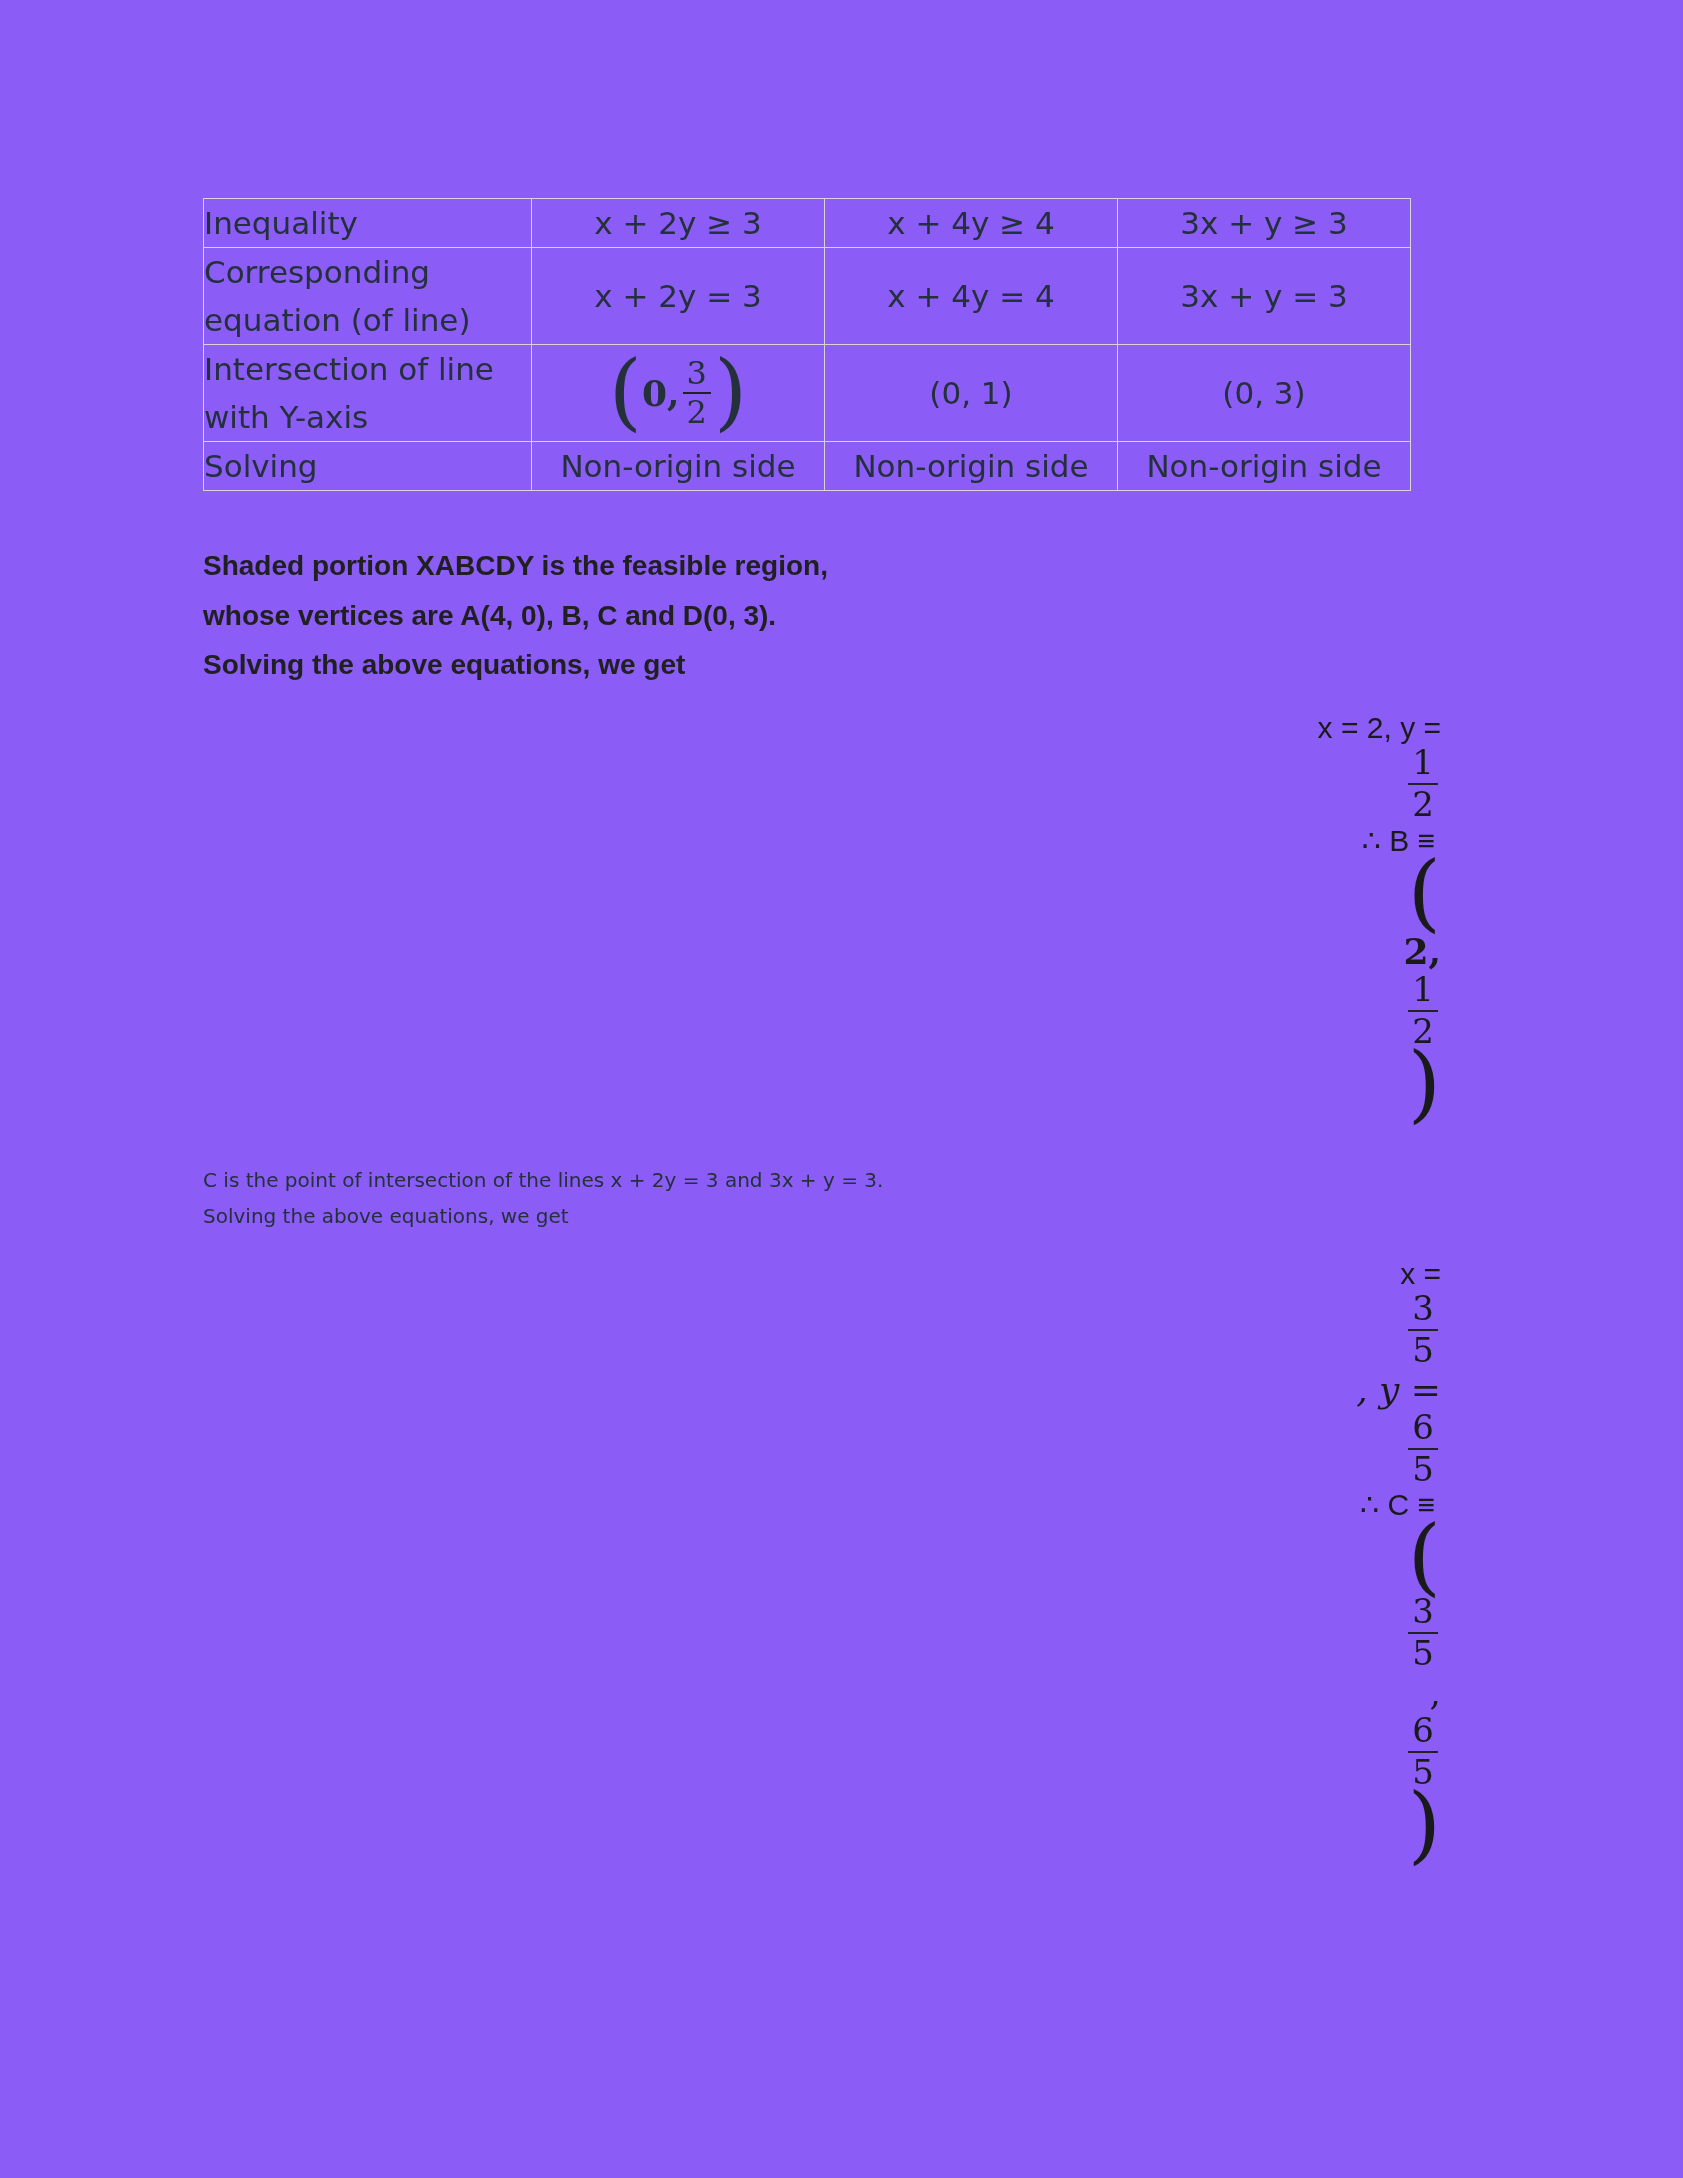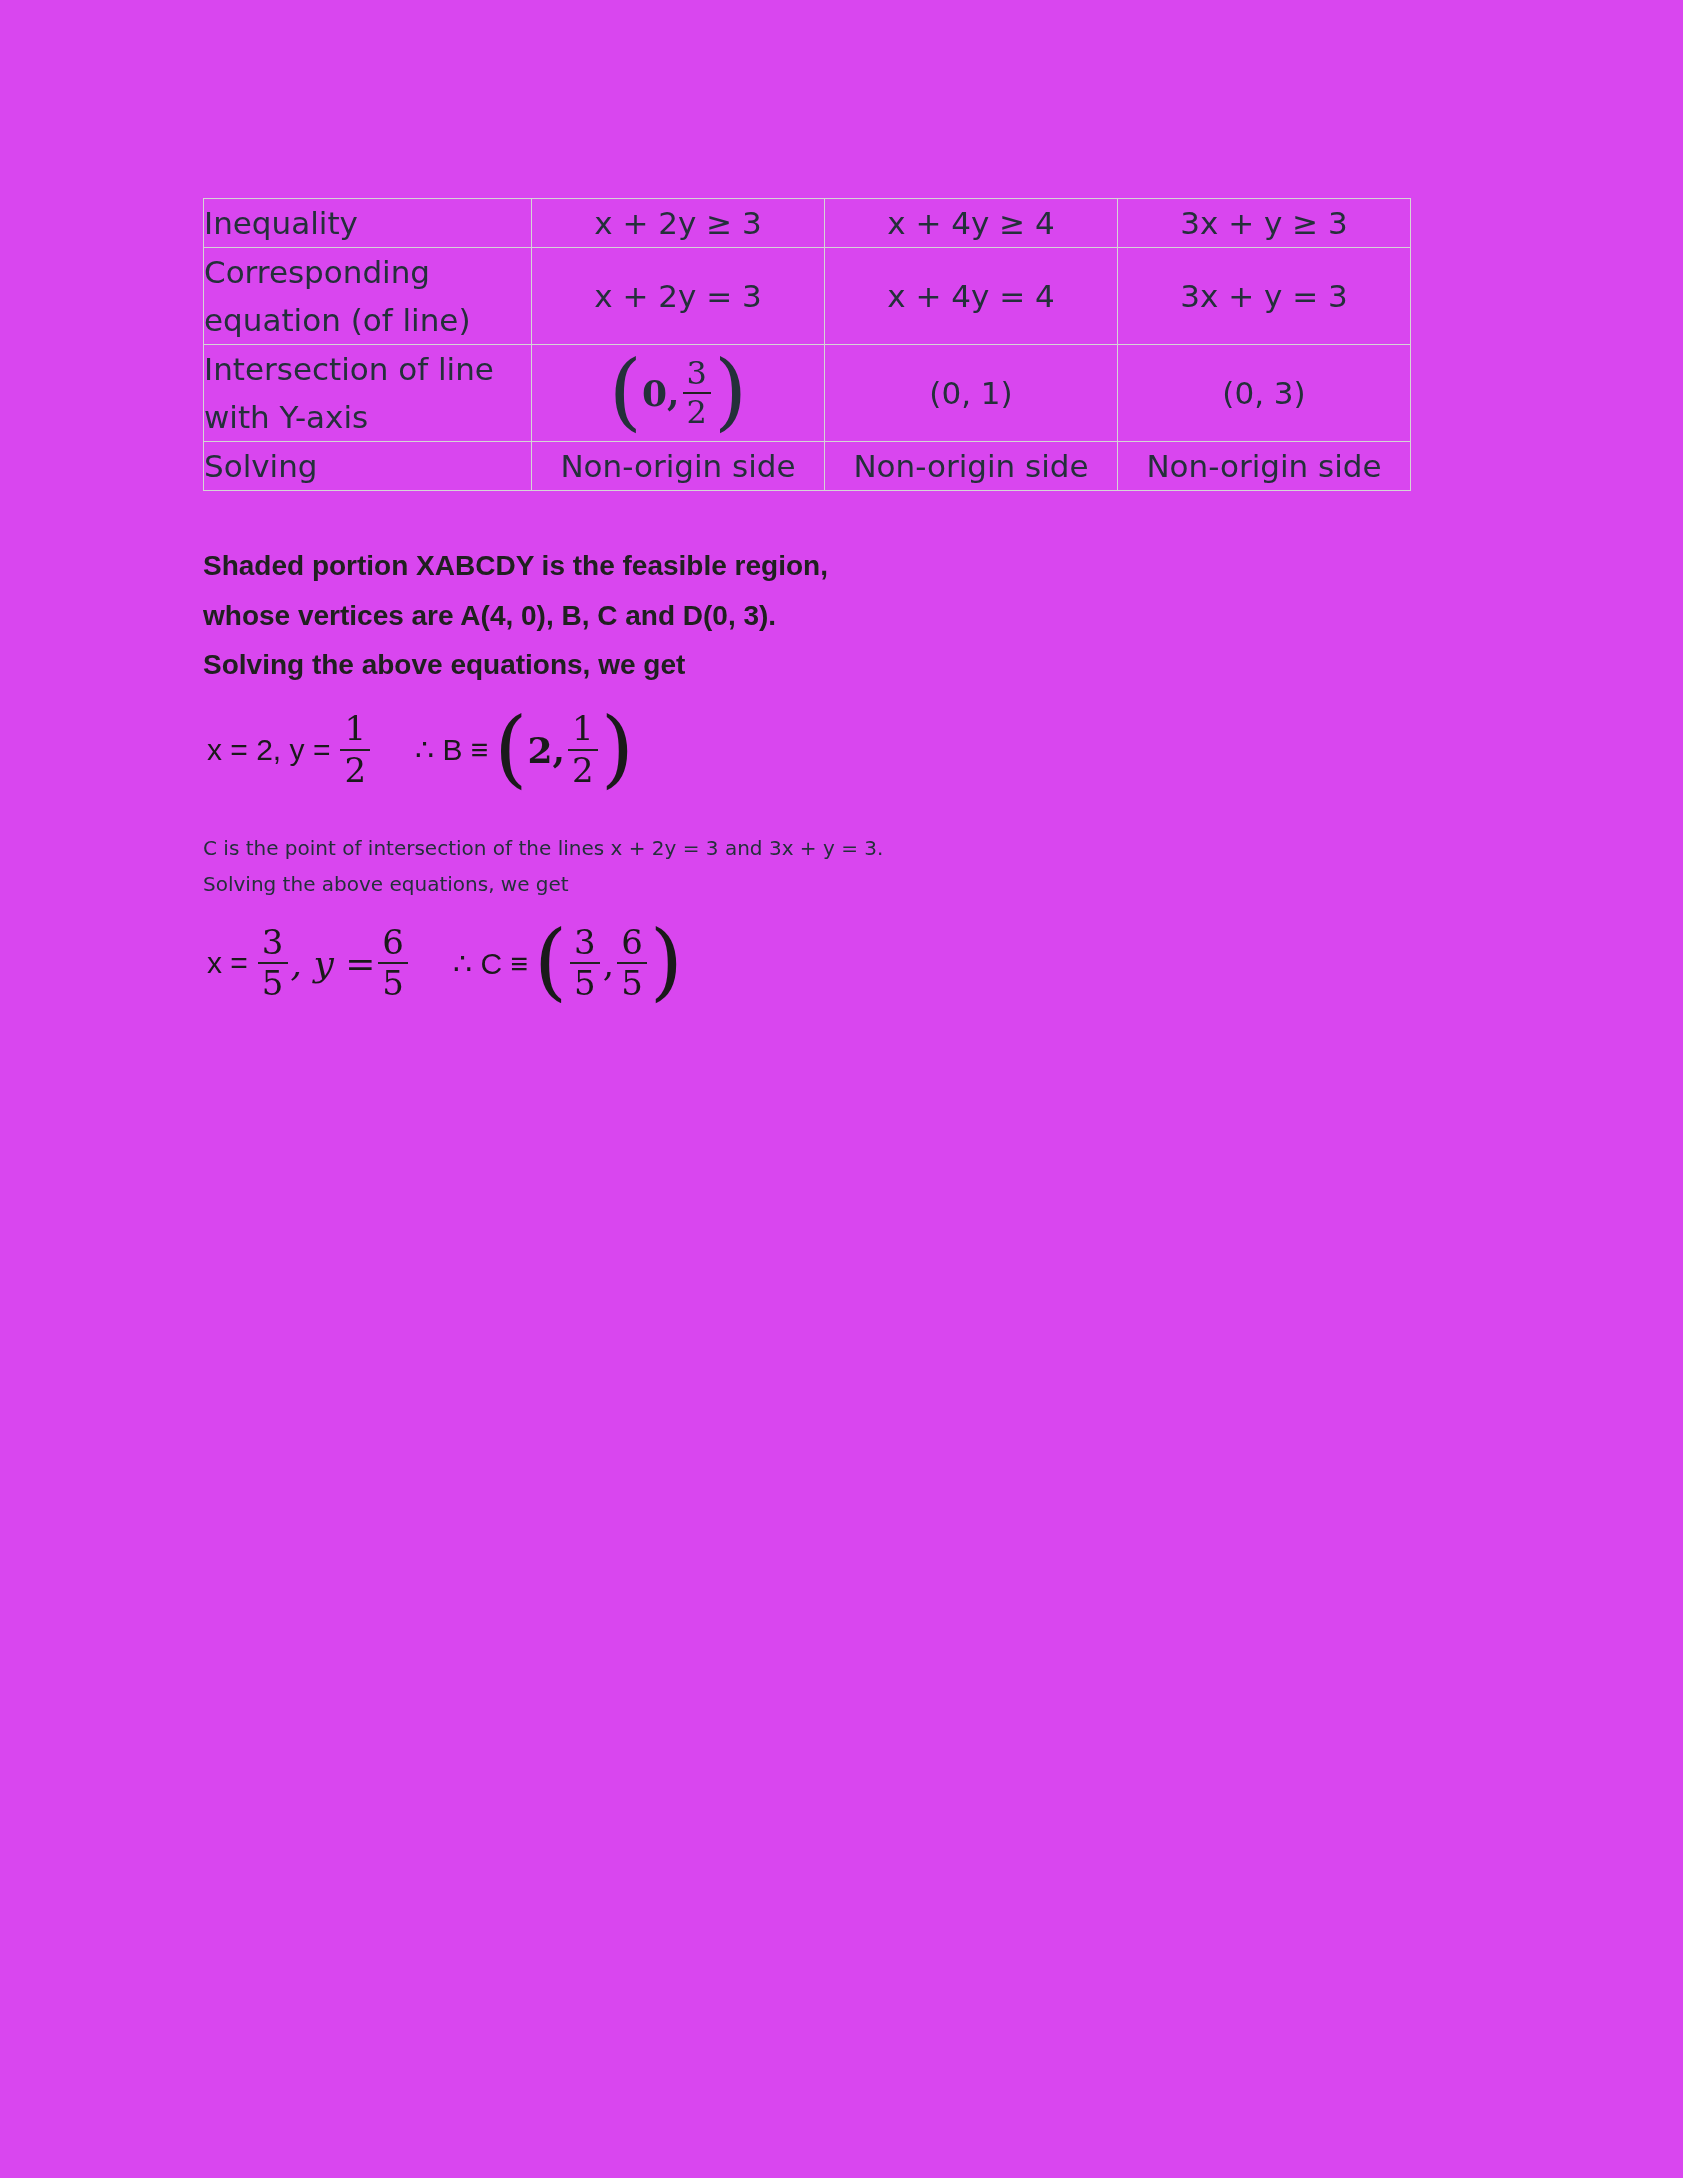--- a/index.html
+++ b/index.html
@@ -13,21 +13,21 @@
     font-family: "Liberation Sans", sans-serif;
     color: #1a1a1a;
     position: relative;
     overflow: hidden;
   }
   .page {
     position: absolute;
     left: 0; top: 0;
     width: 1683px;
     height: 2178px;
-    background: #d946ef;
+    background: #8b5cf6;
   }
   .content {
     position: absolute;
     left: 203px;
     top: 198px;
     width: 1238px;
   }
 
   
   table.info-table {
@@ -109,23 +109,24 @@
   .prose-soft {
     font-family: "DejaVu Sans", sans-serif;
     font-size: 20px;
     color: #24303a;
     line-height: 1.5;
   }
   .prose-soft p { margin: 0 0 6px 0; }
 
   .eqline {
     display: flex;
-    align-items: center;
+    align-items: flex-end;
     margin: 26px 0 10px 4px;
     font-size: 30px;
+    flex-direction: column;
   }
   .eqline .gap { display: inline-block; width: 42px; }
   .eqline .therefore {
     font-size: 30px;
     margin-right: 6px;
   }
   .spacer-lg { height: 34px; }
 </style>
 </head>
 <body>

